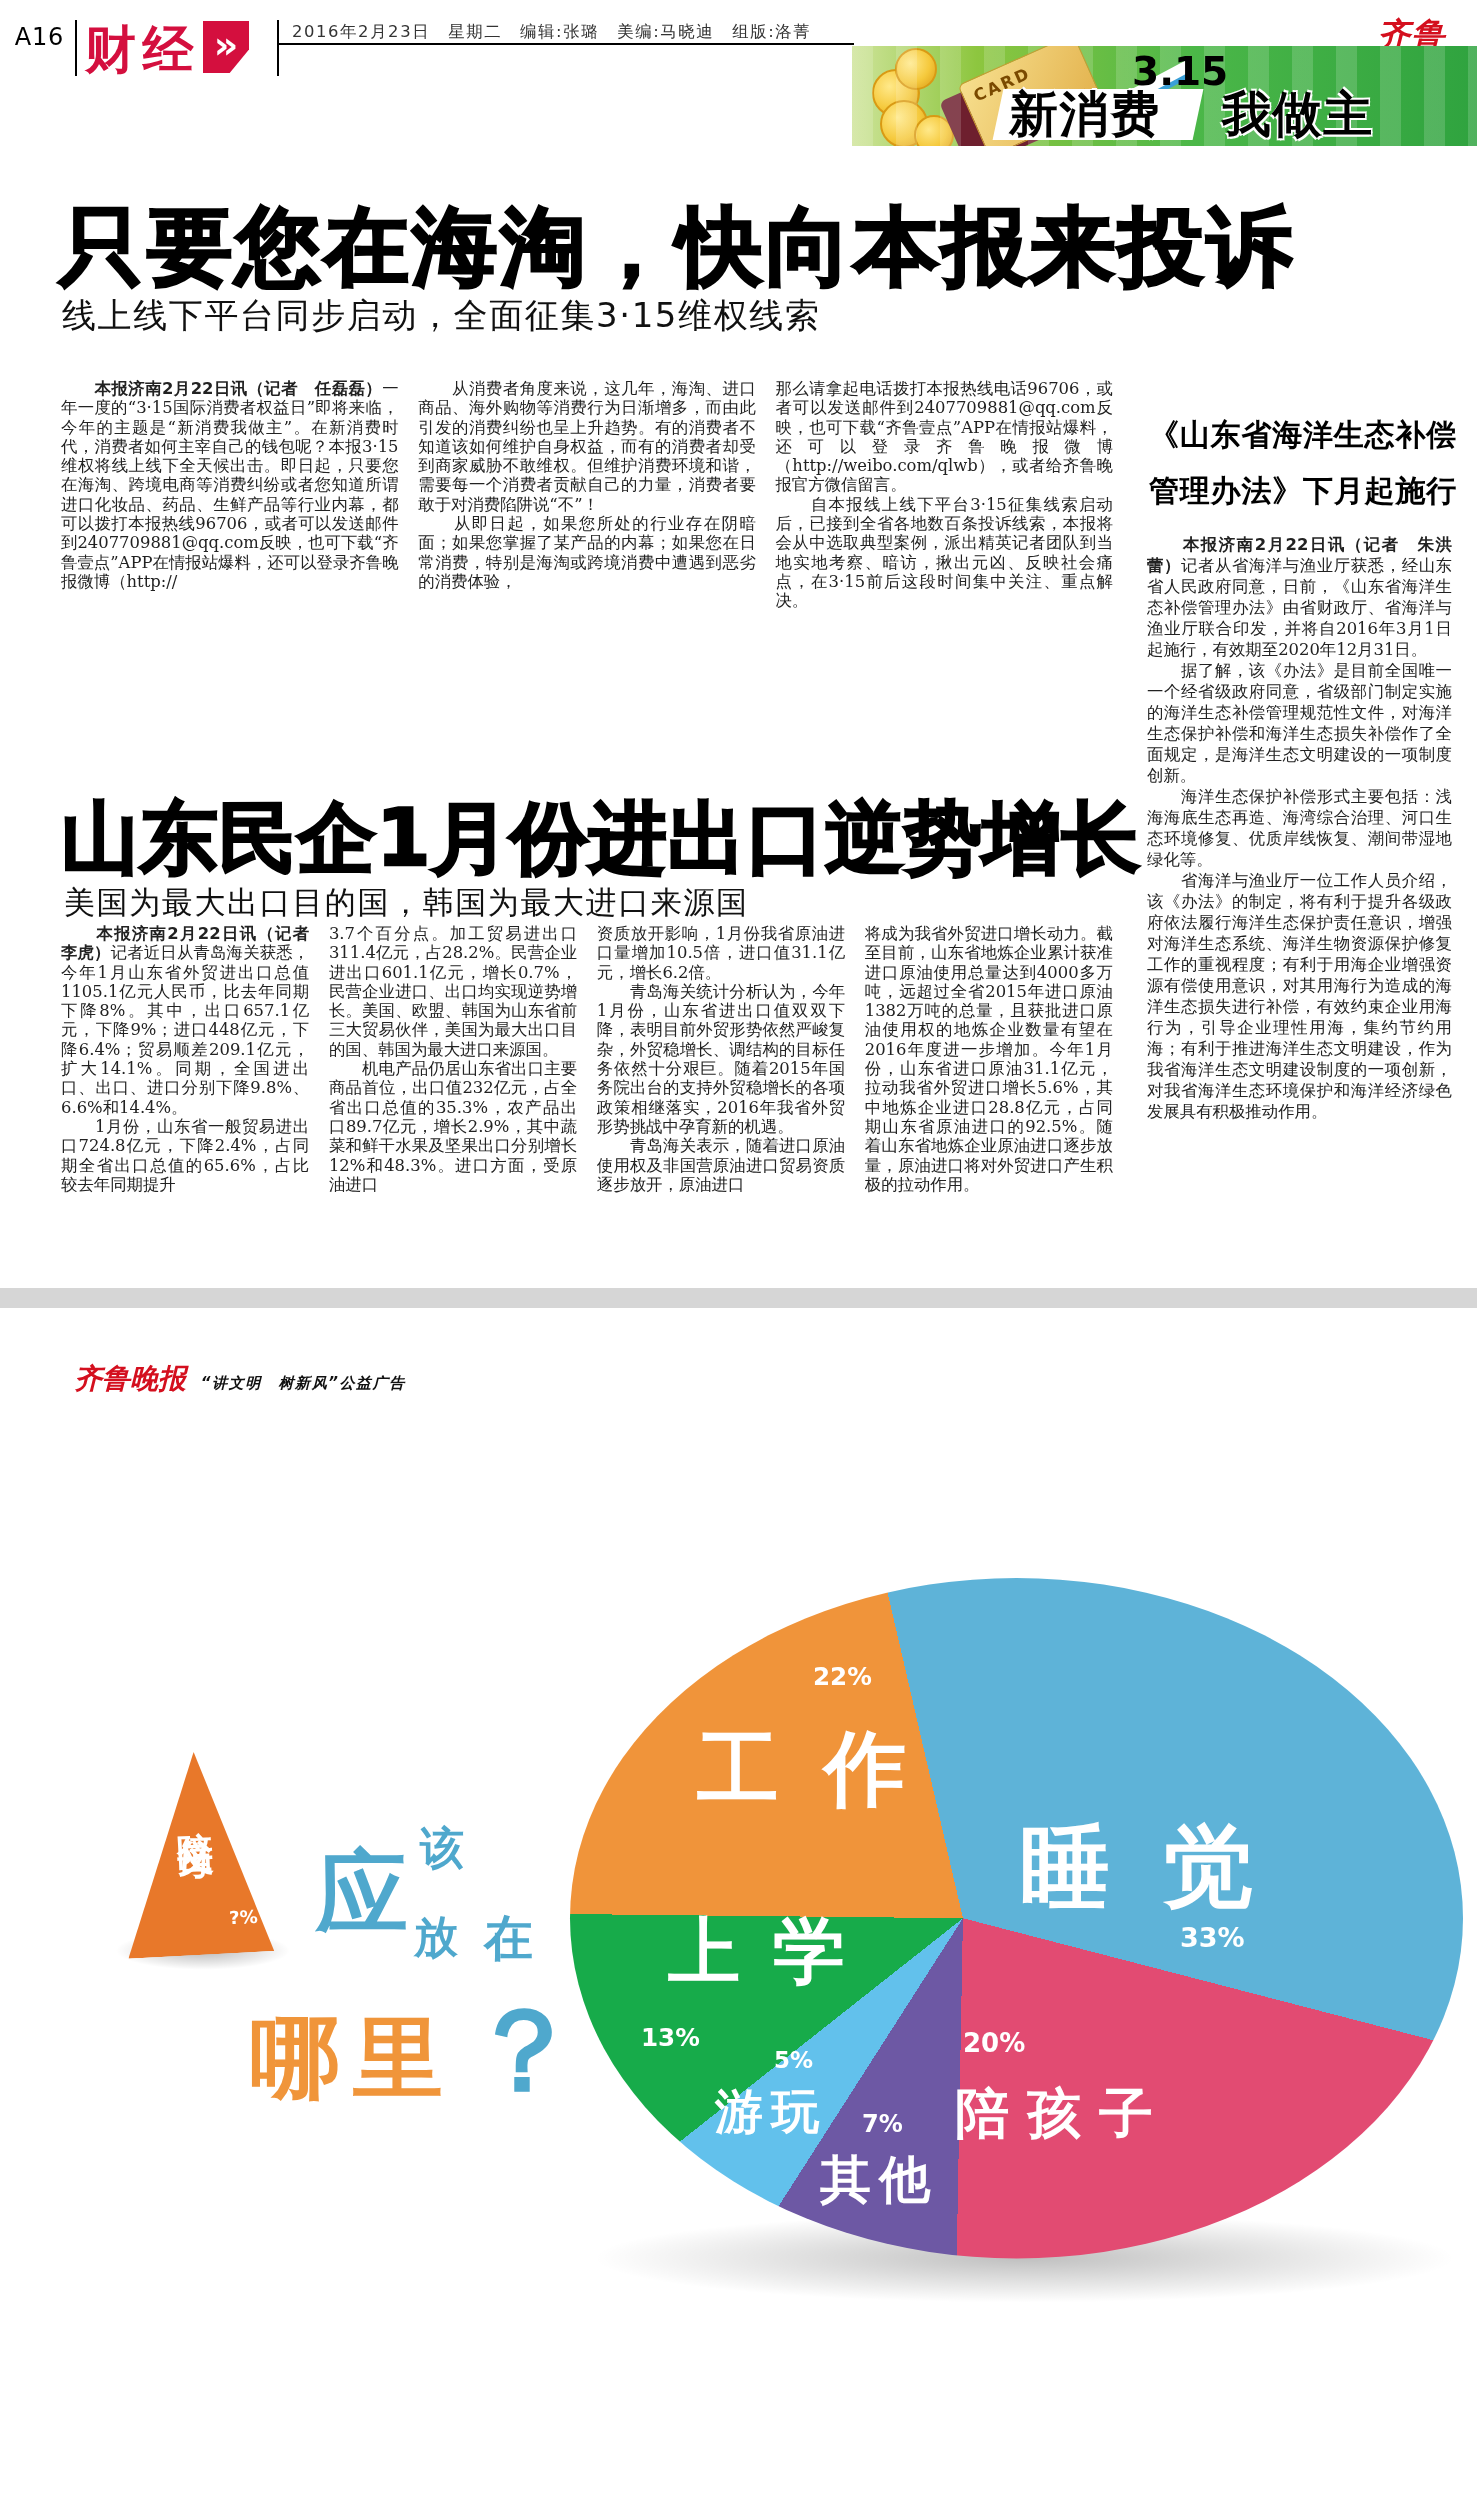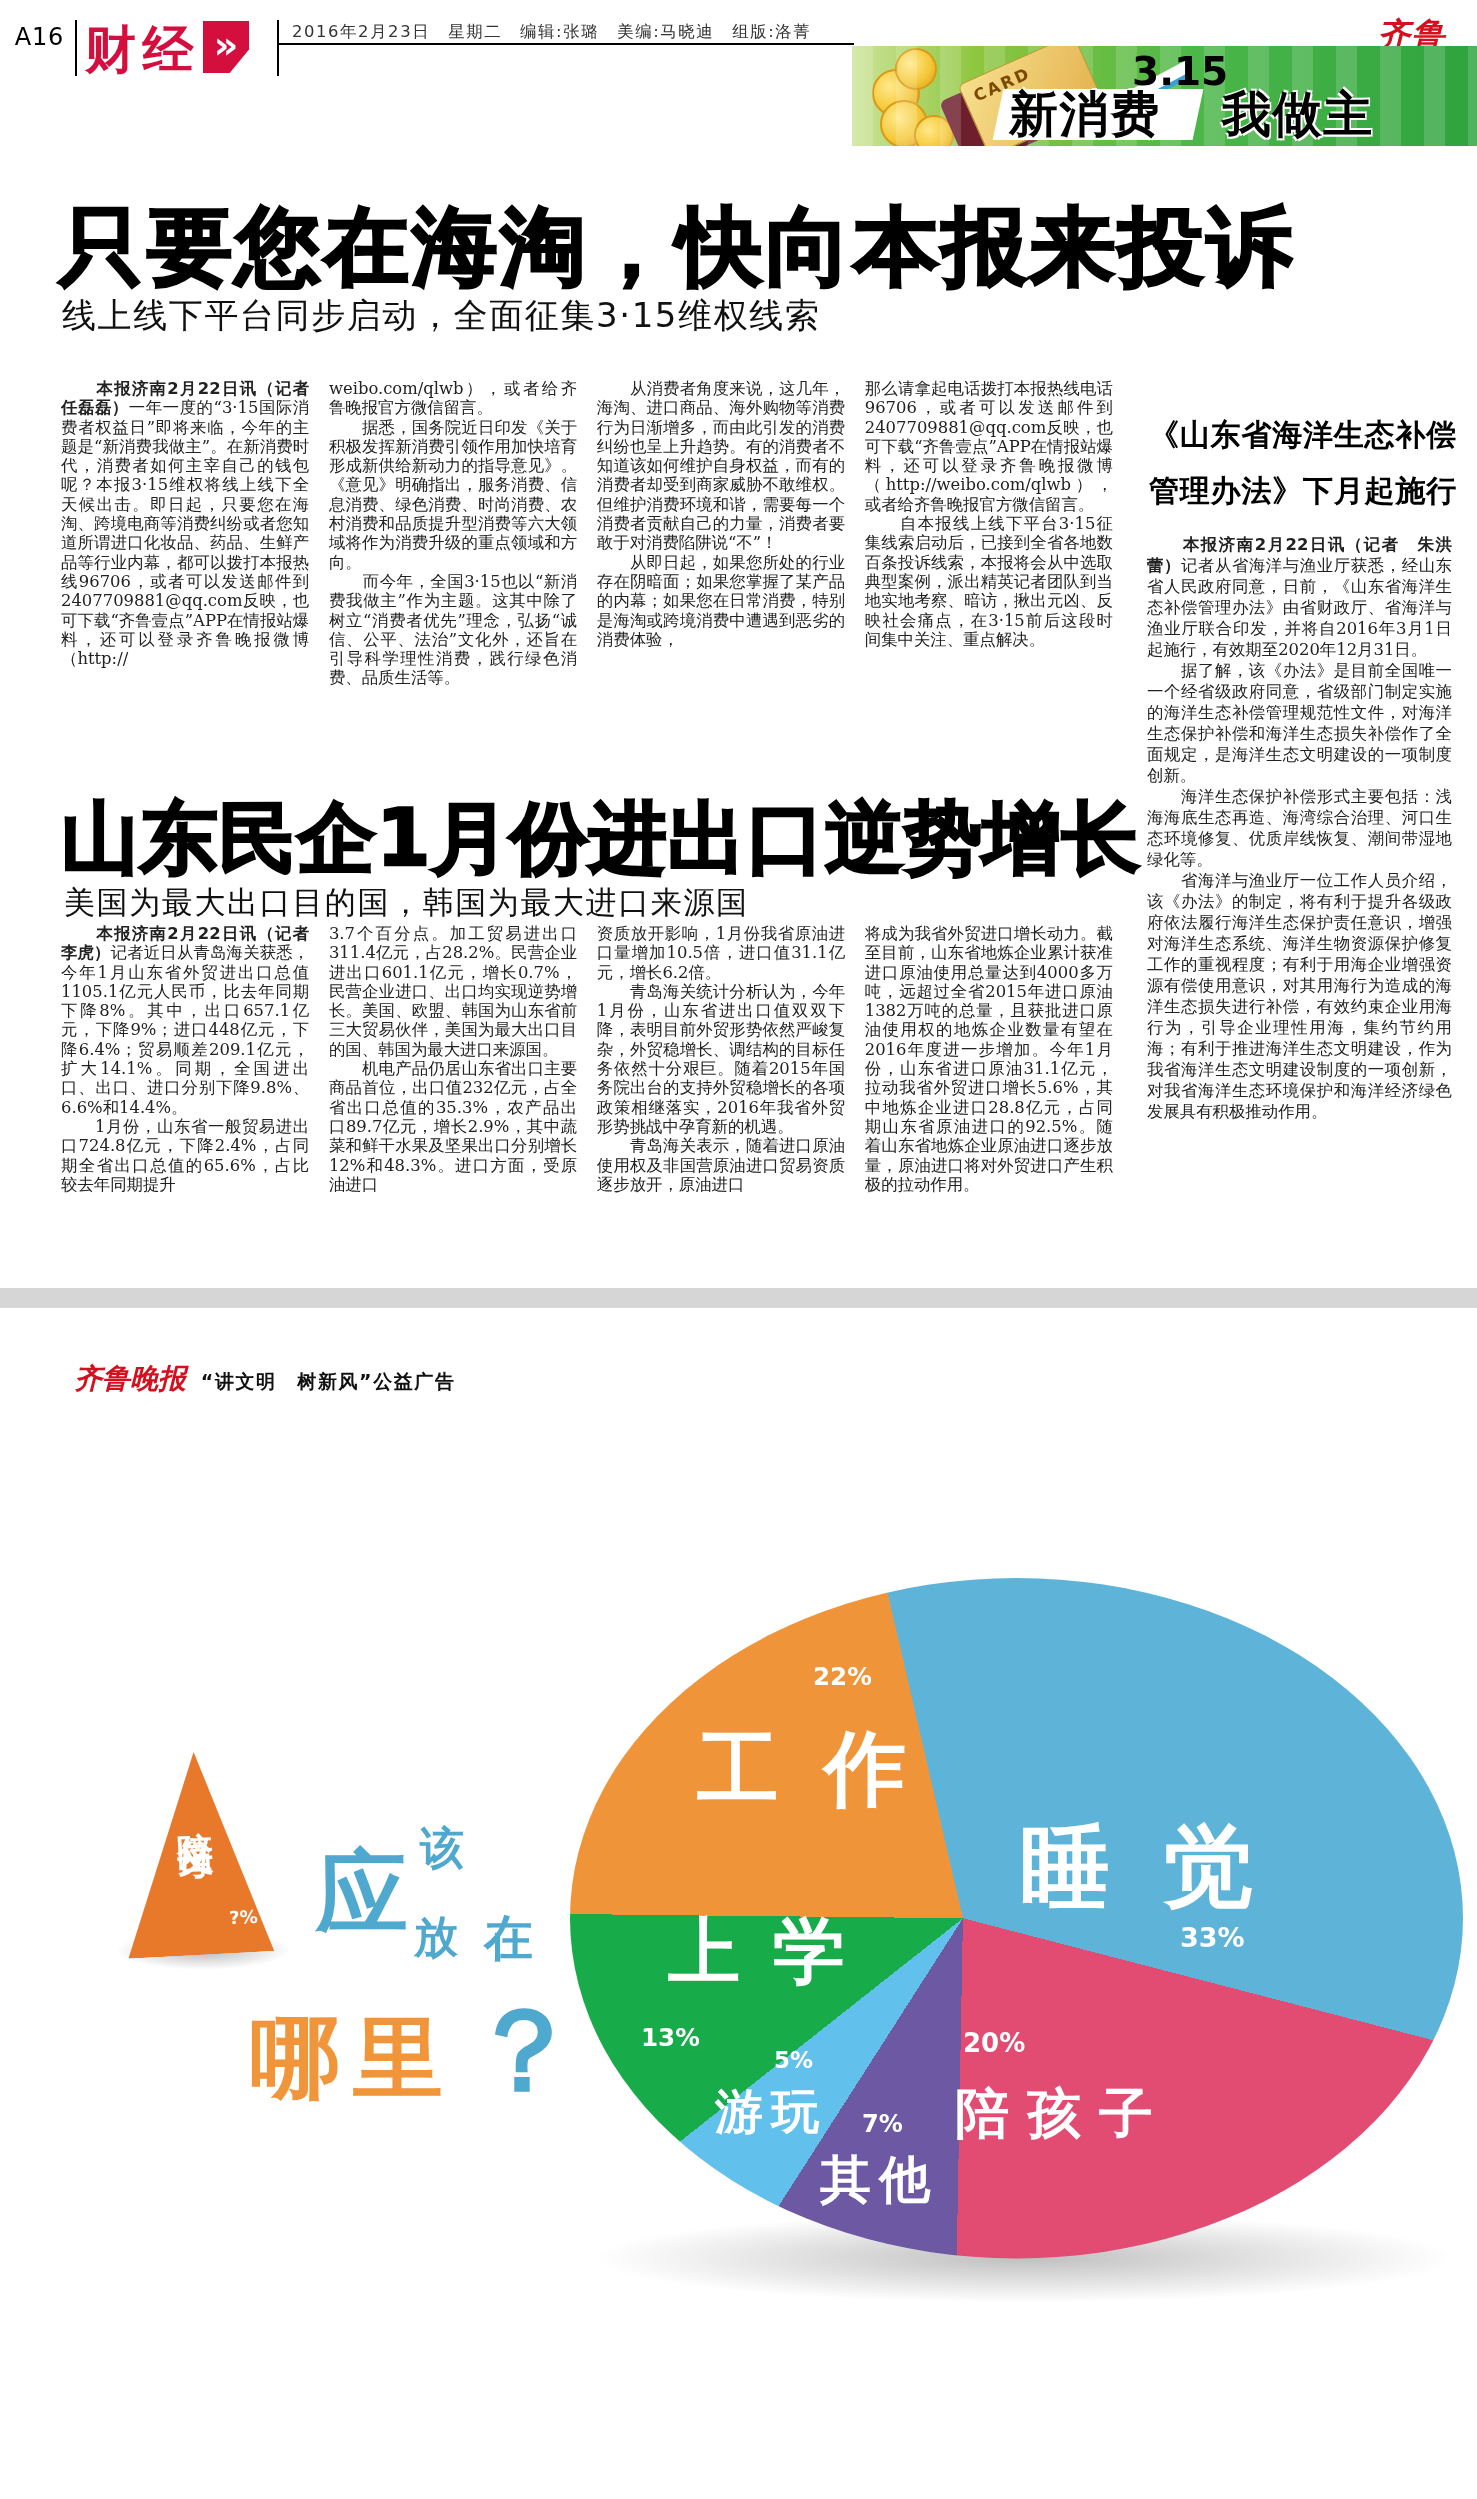--- a/index.html
+++ b/index.html
@@ -70,21 +70,21 @@
   
   .headline2{left:61px;top:787px;width:1098px;font-size:78px;font-weight:900;color:#000;
      letter-spacing:0.8px;-webkit-text-stroke:2.5px #000;white-space:nowrap;}
   .subhead2{left:64px;top:882px;font-size:31px;color:#111;letter-spacing:1.6px;}
   .a2cols{left:61px;top:924px;width:1052px;height:379px;}
 
   
   .divider{left:0;top:1288px;width:1478px;height:19.7px;background:#d6d6d6;}
   .ad-credit{left:74px;top:1360px;display:flex;align-items:baseline;gap:14.8px;}
   .ad-logo{font-size:28px;font-weight:bold;font-style:italic;font-family:"DejaVu Serif",serif;color:#d40f1e;}
-  .ad-text{font-size:19px;font-weight:bold;color:#111;letter-spacing:1.6px;}
+  .ad-text{font-size:15px;font-weight:bold;color:#111;letter-spacing:1.6px;font-style:italic;}
 
   
   .pie-shadow{left:590px;top:2213px;width:869px;height:90px;
      background:radial-gradient(ellipse at center,rgba(0,0,0,.25),rgba(0,0,0,0) 70%);}
   .pie{left:570px;top:1578px;width:893px;height:893px;border-radius:50%;
      transform:scaleY(0.762);transform-origin:top;}
   .plabel{position:absolute;color:#fff;font-weight:700;font-family:"DejaVu Serif",serif;white-space:nowrap;}
   .ppct{position:absolute;color:#fff;font-weight:700;white-space:nowrap;}
   .lab-shuijiao{left:1020px;top:1807px;font-size:90px;letter-spacing:53px;}
   .pct-shuijiao{left:1180px;top:1922px;font-size:27px;}
@@ -145,23 +145,20 @@
     <div class="abs slogan-band"></div>
     <div class="abs banner-num">3.15</div>
     <div class="abs banner-slogan sl1">新消费</div>
     <div class="abs banner-slogan sl2">我做主</div>
   </div>
 
   <div class="abs headline1">只要您在海淘，快向本报来投诉</div>
   <div class="abs subhead1">线上线下平台同步启动，全面征集3·15维权线索</div>
   <div class="abs cols a1cols">
     <div class="col"><b>　　本报济南2月22日讯（记者　任磊磊）</b><span>一年一度的“3·15国际消费者权益日”即将来临，今年的主题是“新消费我做主”。在新消费时代，消费者如何主宰自己的钱包呢？本报3·15维权将线上线下全天候出击。即日起，只要您在海淘、跨境电商等消费纠纷或者您知道所谓进口化妆品、药品、生鲜产品等行业内幕，都可以拨打本报热线96706，或者可以发送邮件到2407709881@qq.com反映，也可下载“齐鲁壹点”APP在情报站爆料，还可以登录齐鲁晚报微博（http://</span></div>
-    <div class="col">weibo.com/qlwb），或者给齐鲁晚报官方微信留言。
-　　据悉，国务院近日印发《关于积极发挥新消费引领作用加快培育形成新供给新动力的指导意见》。《意见》明确指出，服务消费、信息消费、绿色消费、时尚消费、农村消费和品质提升型消费等六大领域将作为消费升级的重点领域和方向。
-　　而今年，全国3·15也以“新消费我做主”作为主题。这其中除了树立“消费者优先”理念，弘扬“诚信、公平、法治”文化外，还旨在引导科学理性消费，践行绿色消费、品质生活等。</div>
     <div class="col">　　从消费者角度来说，这几年，海淘、进口商品、海外购物等消费行为日渐增多，而由此引发的消费纠纷也呈上升趋势。有的消费者不知道该如何维护自身权益，而有的消费者却受到商家威胁不敢维权。但维护消费环境和谐，需要每一个消费者贡献自己的力量，消费者要敢于对消费陷阱说“不”！
 　　从即日起，如果您所处的行业存在阴暗面；如果您掌握了某产品的内幕；如果您在日常消费，特别是海淘或跨境消费中遭遇到恶劣的消费体验，</div>
     <div class="col">那么请拿起电话拨打本报热线电话96706，或者可以发送邮件到2407709881@qq.com反映，也可下载“齐鲁壹点”APP在情报站爆料，还可以登录齐鲁晚报微博（http://weibo.com/qlwb），或者给齐鲁晚报官方微信留言。
 　　自本报线上线下平台3·15征集线索启动后，已接到全省各地数百条投诉线索，本报将会从中选取典型案例，派出精英记者团队到当地实地考察、暗访，揪出元凶、反映社会痛点，在3·15前后这段时间集中关注、重点解决。</div>
   </div>
 
   <div class="abs sb-title">
     <div>《山东省海洋生态补偿</div>
     <div>管理办法》下月起施行</div>
   </div>

